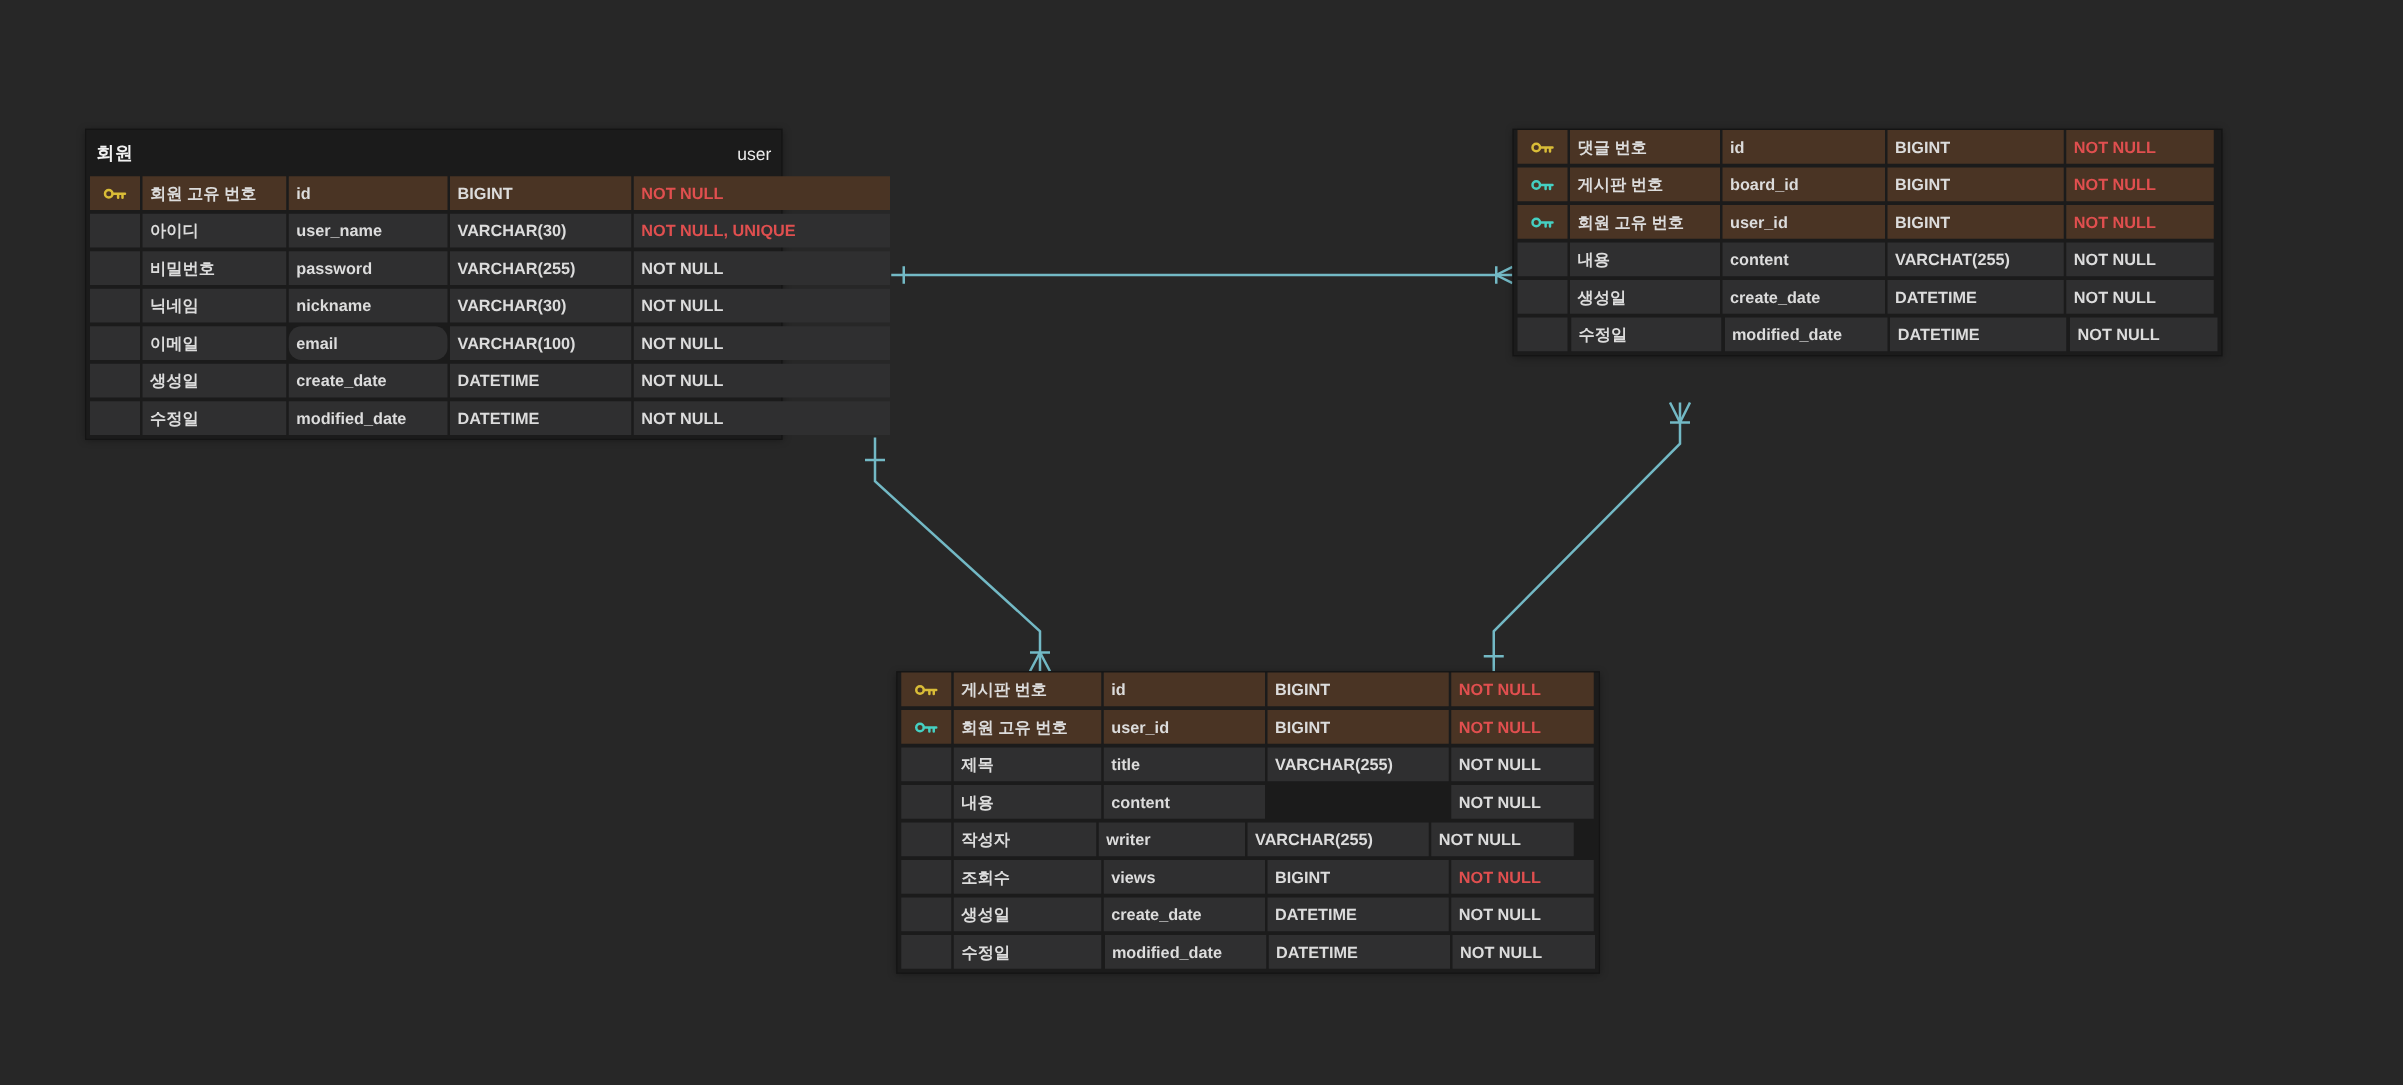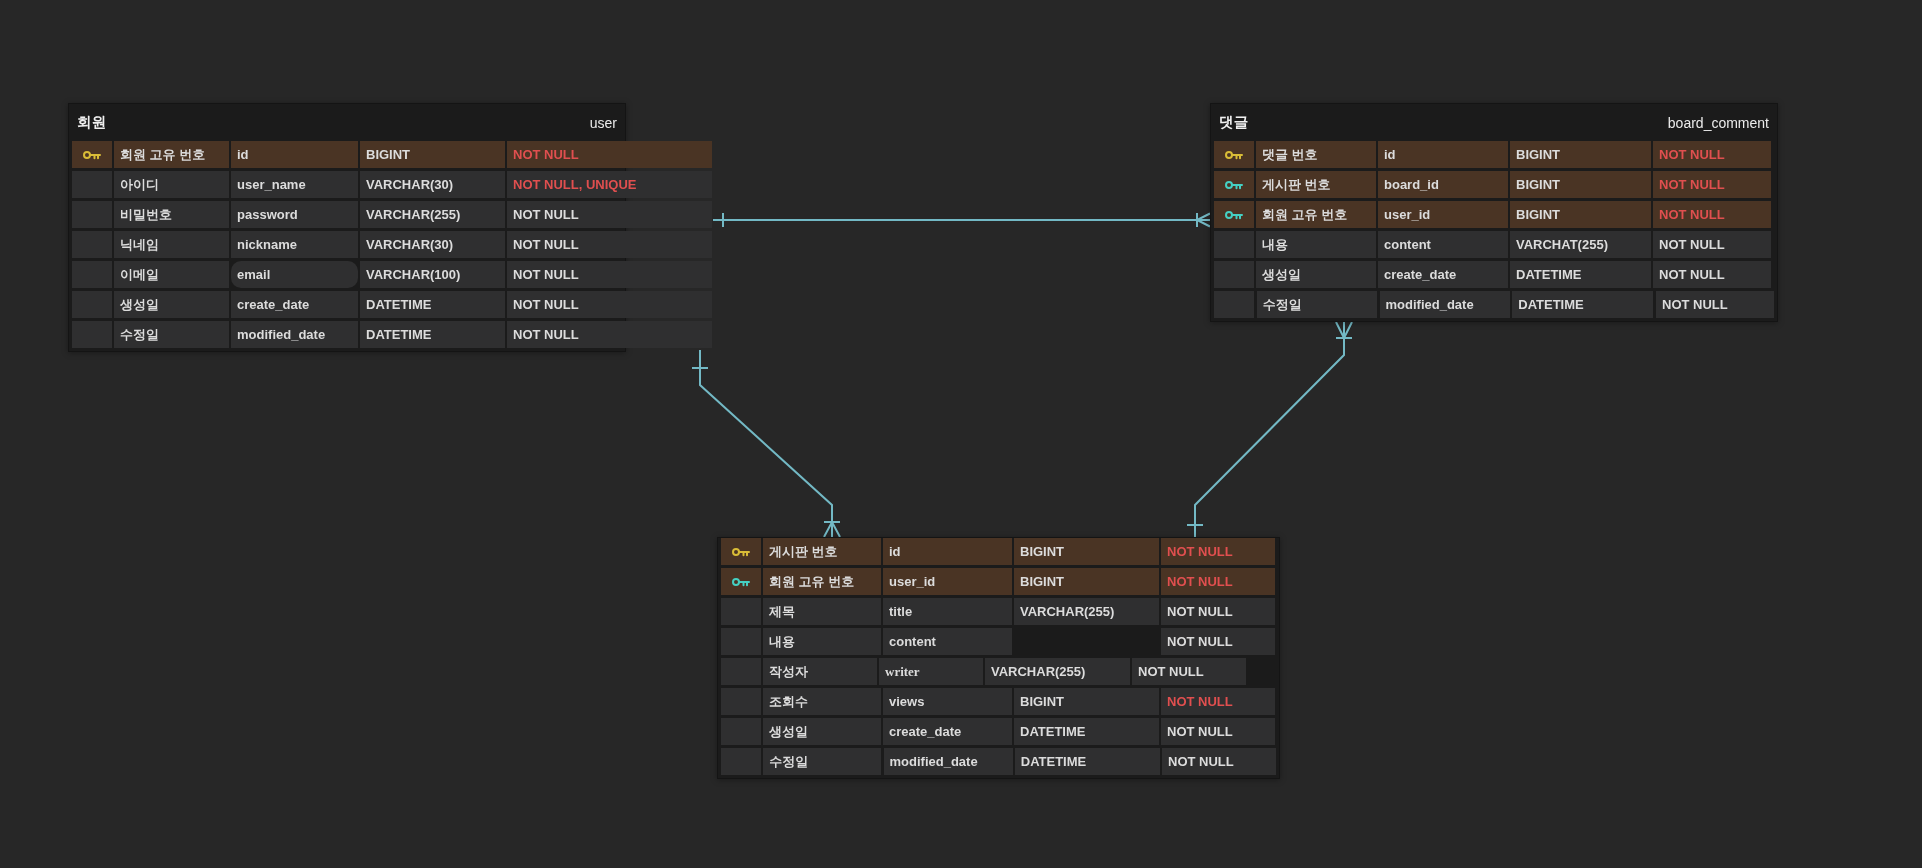--- a/index.html
+++ b/index.html
@@ -147,24 +147,20 @@
         </div>
         <div class="erd-row">
           <span class="cell key" style="width: 40px;"></span>
           <span class="cell" style="width: 115px;">수정일</span>
           <span class="cell" style="width: 127px;">modified_date</span>
           <span class="cell" style="width: 145px;">DATETIME</span>
           <span class="cell" style="width: 205px;">NOT NULL</span>
         </div>
       </div>
       <div class="erd-table" style="left: 1210px; top: 103px; width: 568px;">
-        <div class="erd-header">
-          <span class="tname-logical">댓글</span>
-          <span class="tname-physical">board_comment</span>
-        </div>
         <div class="erd-row hl">
           <span class="cell key" style="width: 40px; color: rgb(217, 188, 55);">
             <svg class="key-icon" width="20" height="14" viewBox="0 0 20 14">
               <circle cx="5" cy="7" r="3" fill="none" stroke="currentColor" stroke-width="2"></circle>
               <path d="M8.2 7 H18 M12.5 7 v3.2 M16 7 v3.2" fill="none" stroke="currentColor" stroke-width="2" stroke-linecap="round"></path>
             </svg>
           </span>
           <span class="cell" style="width: 120px;">댓글 번호</span>
           <span class="cell" style="width: 130px;">id</span>
           <span class="cell" style="width: 141px;">BIGINT</span>
@@ -251,21 +247,21 @@
         <div class="erd-row">
           <span class="cell key" style="width: 40px;"></span>
           <span class="cell" style="width: 118px;">내용</span>
           <span class="cell" style="width: 129px;">content</span>
           <span class="cell" style="width: 145px; margin-top: 31px;">LONGTEXT</span>
           <span class="cell" style="width: 114px;">NOT NULL</span>
         </div>
         <div class="erd-row">
           <span class="cell key" style="width: 40px;"></span>
           <span class="cell" style="width: 114px;">작성자</span>
-          <span class="cell" style="width: 104px; font-family: Liberation Serif, serif;">writer</span>
+          <span class="cell" style="width: 117px;">writer</span>
           <span class="cell" style="width: 145px;">VARCHAR(255)</span>
           <span class="cell" style="width: 114px;">NOT NULL</span>
         </div>
         <div class="erd-row">
           <span class="cell key" style="width: 40px;"></span>
           <span class="cell" style="width: 118px; text-align: center;">조회수</span>
           <span class="cell" style="width: 129px;">views</span>
           <span class="cell" style="width: 145px;">BIGINT</span>
           <span class="cell red" style="width: 114px;">NOT NULL</span>
         </div>

